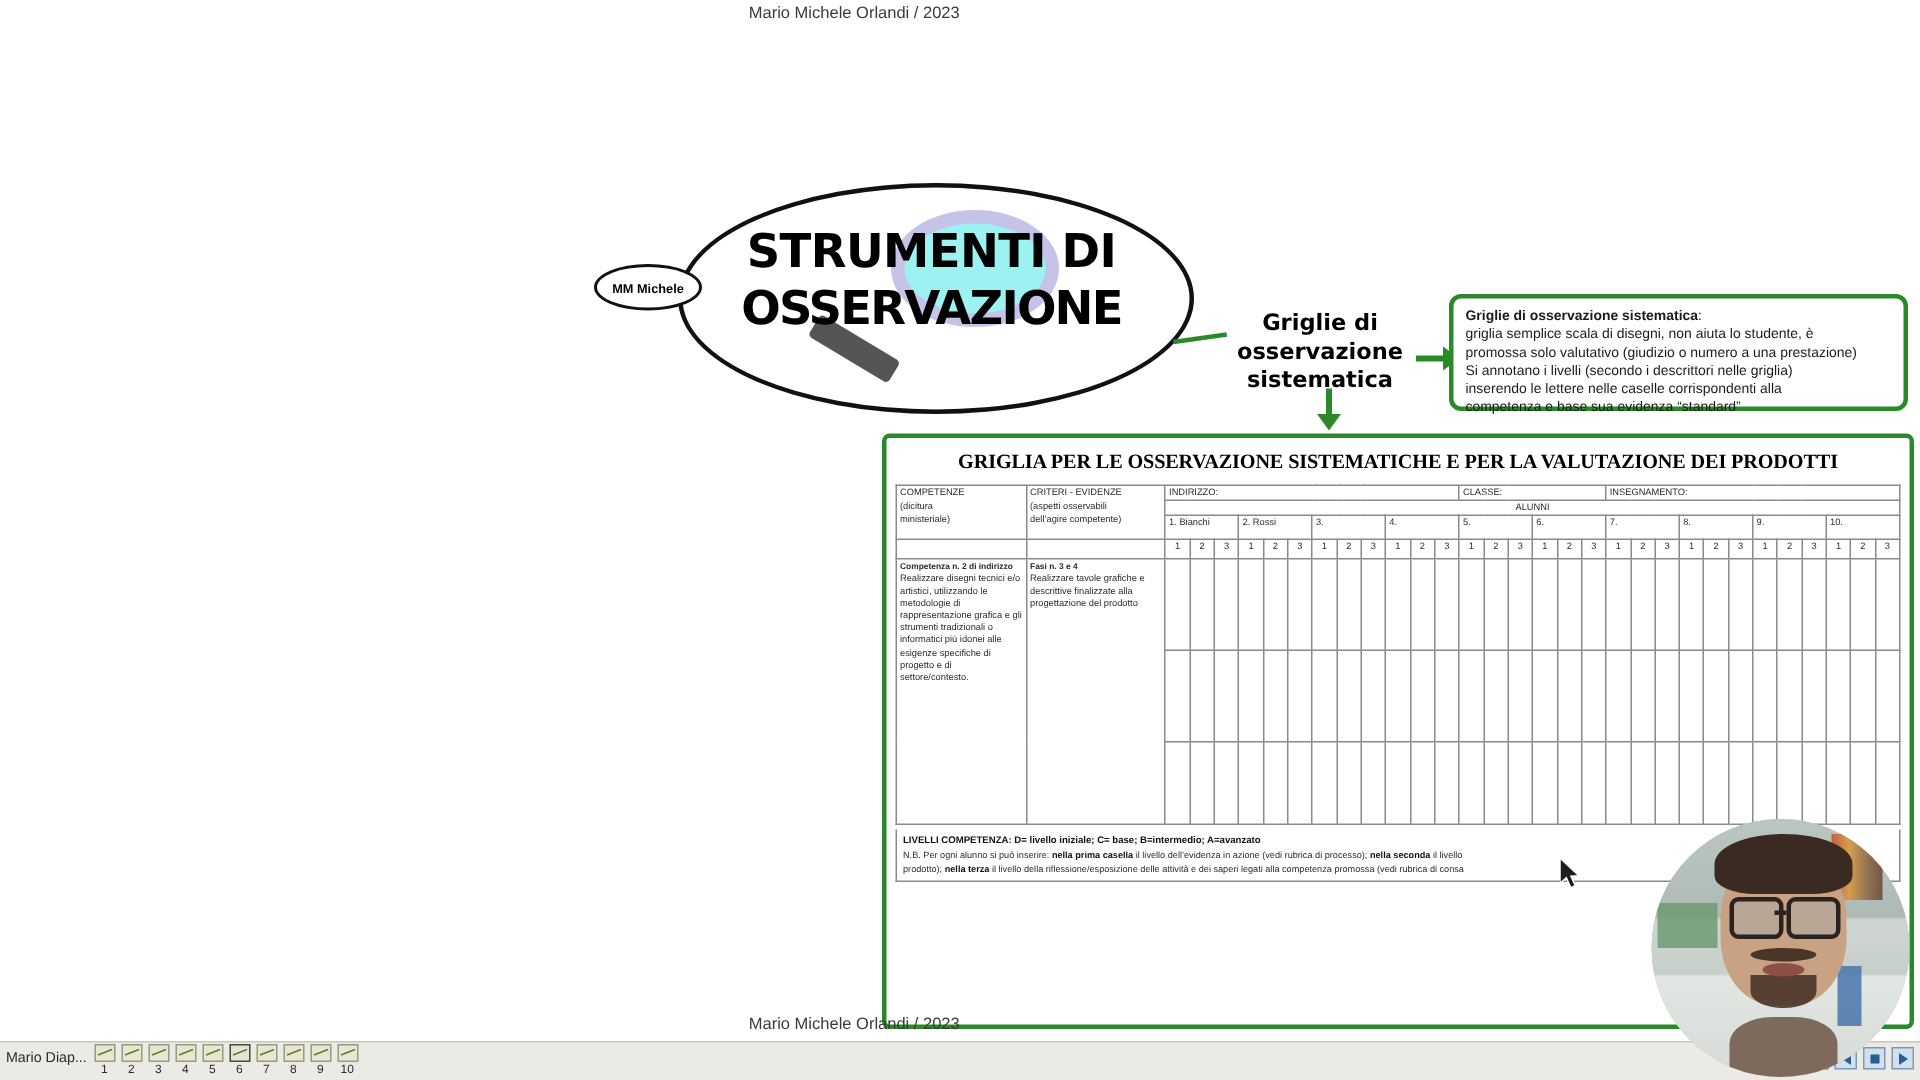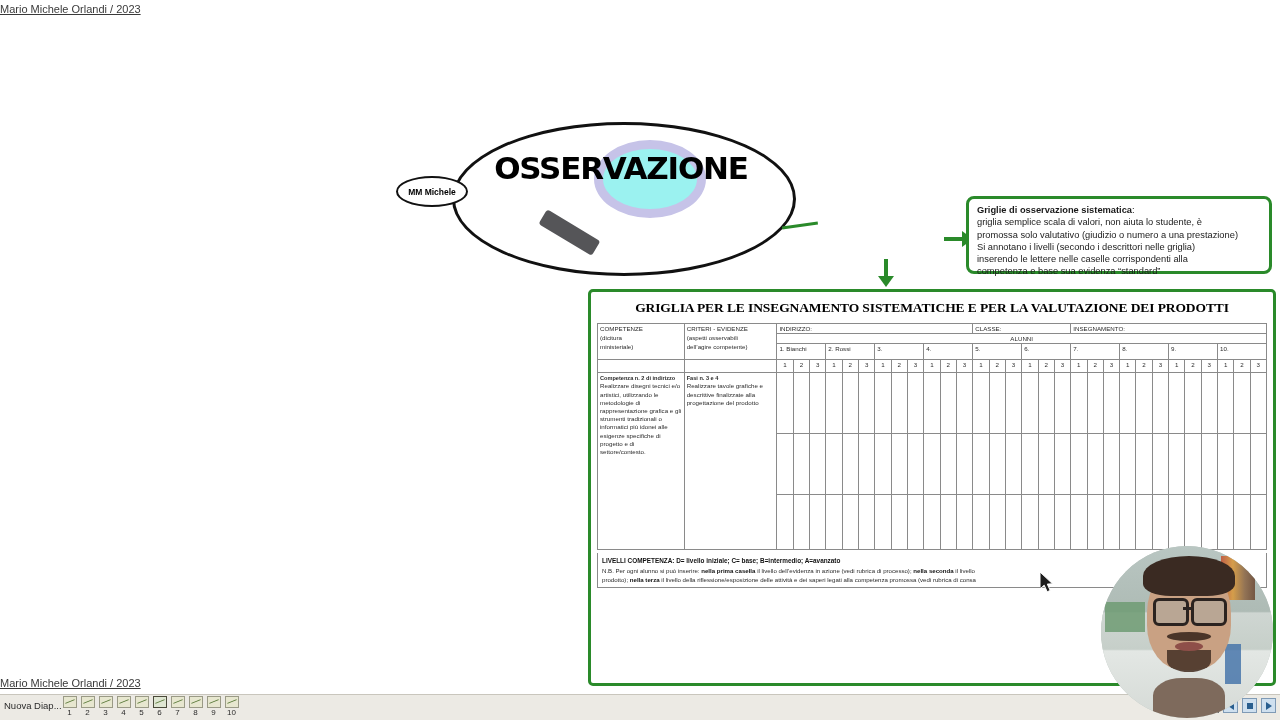--- a/index.html
+++ b/index.html
@@ -7,23 +7,23 @@
     width: 1280px; height: 720px;
     overflow: hidden;
     background: #ffffff;
     font-family: "Liberation Sans", sans-serif;
   }
   #stage { position: relative; width: 1280px; height: 720px; background:#fff; }
 
   
   .credit {
     position: absolute; left: 0; width: 1139px;
+    text-align: center;
     font-size: 11px; color: #3a3a3a;
     font-family: "Liberation Sans", sans-serif;
-    text-decoration: underline;
   }
   #credit-top { top: 3px; }
   #credit-bottom { top: 677px; }
 
   
   #slide { position: absolute; left:0; top:18px; width:1280px; height:656px; background:#fff; }
 
   
   #title-ellipse {
     position: absolute; left: 452px; top: 104px;
@@ -220,44 +220,50 @@
 
   <div class="credit" id="credit-top">Mario Michele Orlandi / 2023</div>
 
   <div id="slide">
 
     <div id="magnifier-handle"></div>
     <div id="magnifier-lens"></div>
 
     <div id="title-ellipse"></div>
     <div id="title-text">
+      <div class="l1">STRUMENTI DI</div>
       <div class="l2">OSSERVAZIONE</div>
     </div>
 
     <div id="author-badge">
       <span>MM Michele</span>
     </div>
 
     <div class="greenline" id="line-ellipse-to-label"></div>
+    <div id="mid-label">
+      <div>Griglie di</div>
+      <div>osservazione</div>
+      <div>sistematica</div>
+    </div>
     <div class="greenline" id="arrow-right-shaft"></div>
     <div id="arrow-right-head"></div>
     <div class="greenline" id="arrow-down-shaft"></div>
     <div id="arrow-down-head"></div>
 
     <div id="callout">
       <div><span class="hd">Griglie di osservazione sistematica</span><span>:</span></div>
-      <div>griglia semplice scala di valori, non aiuta lo studente, è</div>
+      <div>griglia semplice scala di disegni, non aiuta lo studente, è</div>
       <div>promossa solo valutativo (giudizio o numero a una prestazione)</div>
       <div>Si annotano i livelli (secondo i descrittori nelle griglia)</div>
       <div>inserendo le lettere nelle caselle corrispondenti alla</div>
       <div>competenza e base sua evidenza “standard”</div>
     </div>
 
     <div id="grid-panel">
-      <div id="grid-title">GRIGLIA PER LE INSEGNAMENTO SISTEMATICHE E PER LA VALUTAZIONE DEI PRODOTTI</div>
+      <div id="grid-title">GRIGLIA PER LE OSSERVAZIONE SISTEMATICHE E PER LA VALUTAZIONE DEI PRODOTTI</div>
 
       <table class="grid">
         <colgroup>
           <col style="width:86px">
             <col style="width:92px">
           <col style="width:16.2px">
             <col style="width:16.2px">
             <col style="width:16.2px">
           <col style="width:16.2px">
             <col style="width:16.2px">
@@ -484,21 +490,21 @@
 
     <svg id="cursor" width="16" height="22" viewBox="0 0 16 22">
       <polygon points="0,0 0,17 4.2,13.2 7.2,19.8 10.2,18.4 7.3,12.1 12.6,11.8" fill="#1d1d1d" stroke="#ffffff" stroke-width="1"></polygon>
     </svg>
 
   </div>
 
   <div class="credit" id="credit-bottom">Mario Michele Orlandi / 2023</div>
 
   <div id="taskbar">
-    <div id="newslide-label">Nuova Diap...</div>
+    <div id="newslide-label">Mario Diap...</div>
     <div id="thumbs">
         <div class="thumb">
           <div class="chip"></div>
           <div class="n">1</div>
         </div>
         <div class="thumb">
           <div class="chip"></div>
           <div class="n">2</div>
         </div>
         <div class="thumb">

